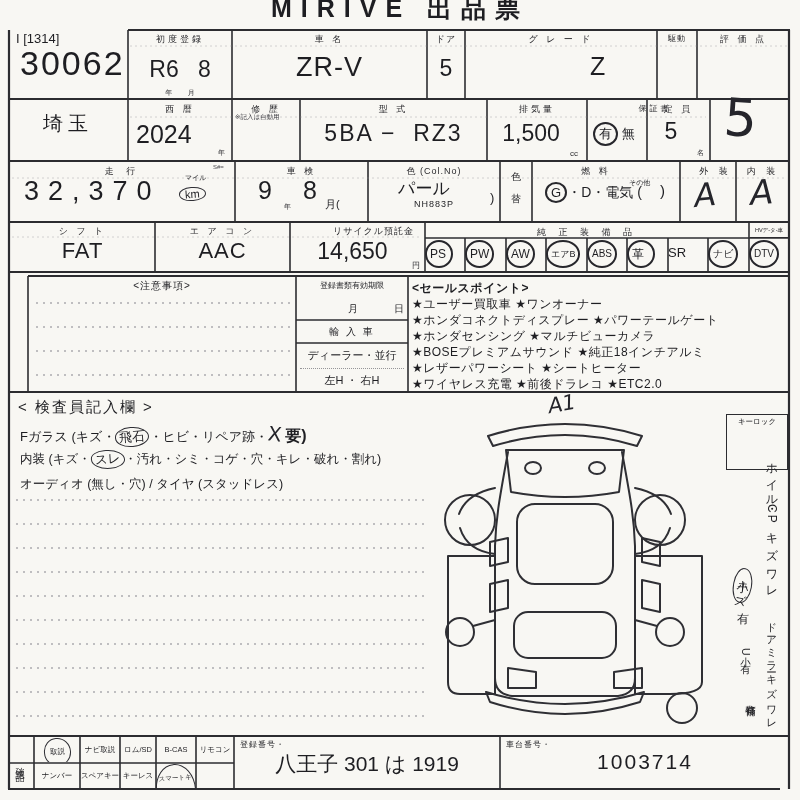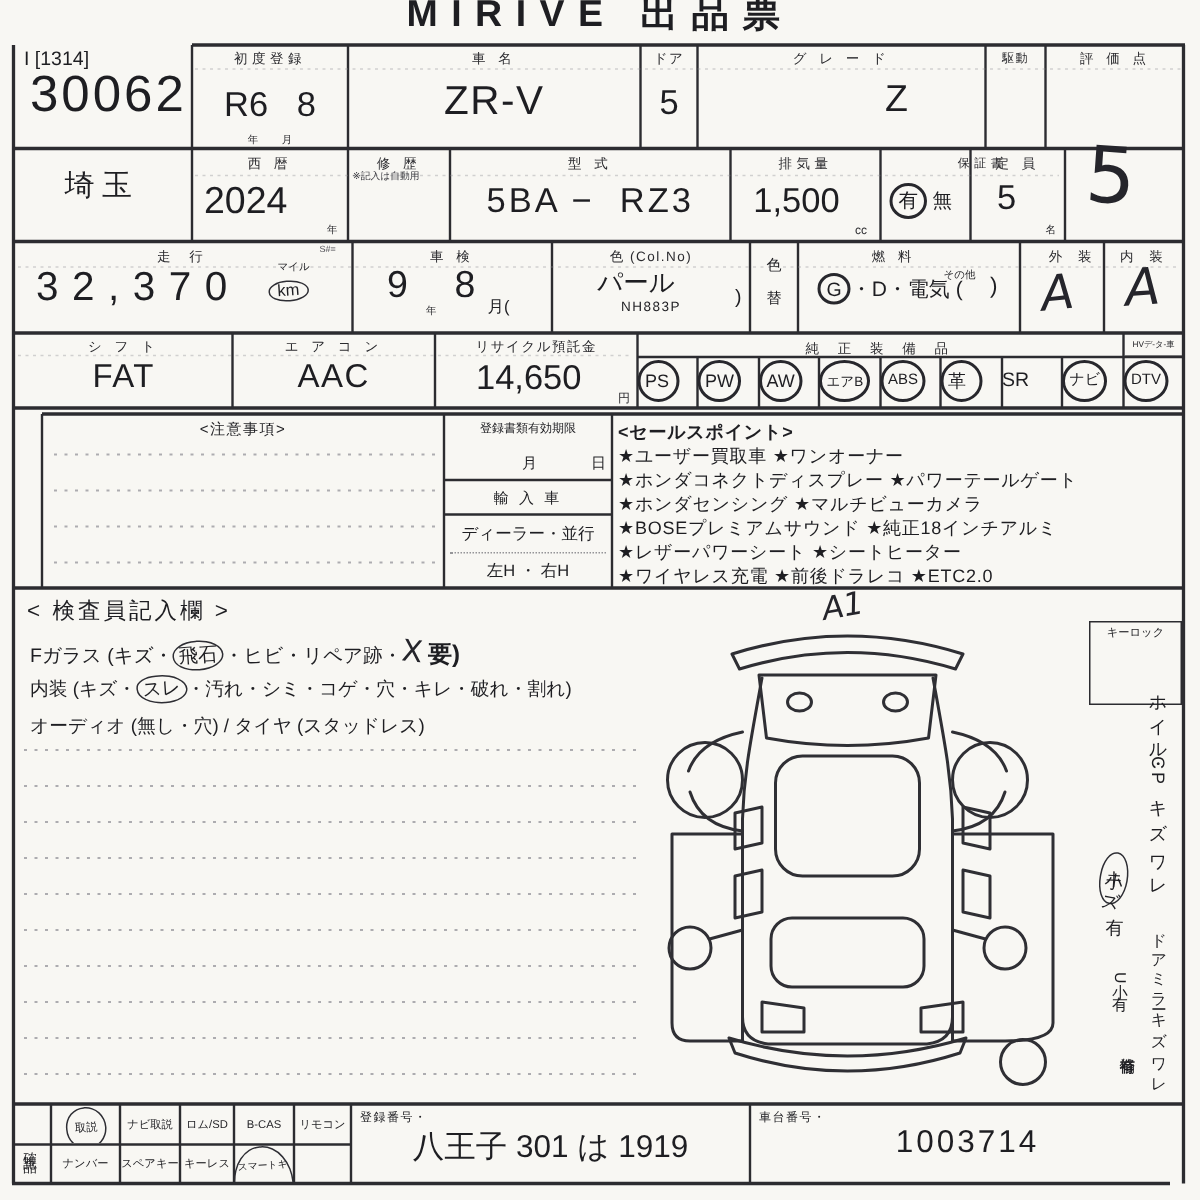--- a/index.html
+++ b/index.html
@@ -198,21 +198,21 @@
   <div class="abs hand" style="left:694px;top:176px;font-size:32px;font-style:italic;transform:rotate(-6deg);">A</div>
   <div class="abs lbl" style="left:736px;top:165px;width:54px;letter-spacing:4px;">内 装</div>
   <div class="abs hand" style="left:750px;top:172px;font-size:34px;font-style:italic;transform:rotate(-4deg);">A</div>
 
   <div class="abs lbl" style="left:10px;top:225px;width:145px;">シ フ ト</div>
   <div class="abs ctr" style="left:10px;top:238px;width:145px;font-size:22px;letter-spacing:1px;">FAT</div>
 
   <div class="abs lbl" style="left:155px;top:225px;width:135px;">エ ア コ ン</div>
   <div class="abs ctr" style="left:155px;top:238px;width:135px;font-size:22px;letter-spacing:1px;">AAC</div>
 
-  <div class="abs lbl" style="left:290px;top:225px;width:135px;letter-spacing:1px;">リサイクル預託金</div>
+  <div class="abs lbl" style="left:290px;top:225px;width:135px;letter-spacing:1px;padding-left:16px;">リサイクル預託金</div>
   <div class="abs ctr" style="left:290px;top:238px;width:125px;font-size:23px;">14,650</div>
   <div class="abs tiny" style="left:412px;top:260px;font-size:8px;">円</div>
 
   <div class="abs lbl" style="left:425px;top:226px;width:324px;letter-spacing:5px;">純 正 装 備 品</div>
   <div class="abs ctr" style="left:750px;top:224px;width:38px;font-size:5.5px;border-bottom:1px solid #2c2c30;height:13px;line-height:13px;overflow:hidden;">HVデ-タ-車</div>
 
   <div class="equip" style="left:425px;"><span class="ring">PS</span></div>
   <div class="equip" style="left:465px;"><span class="ring">PW</span></div>
   <div class="equip" style="left:506px;"><span class="ring">AW</span></div>
   <div class="equip" style="left:546px;"><span class="ring" style="font-size:9px;">エアB</span></div>

